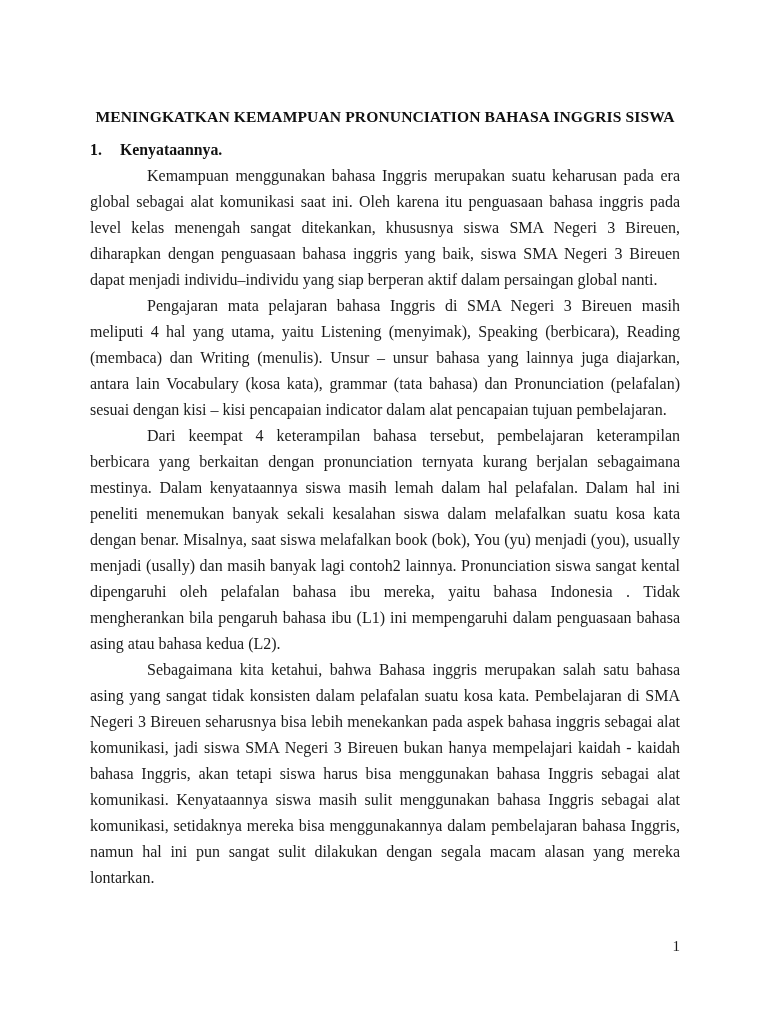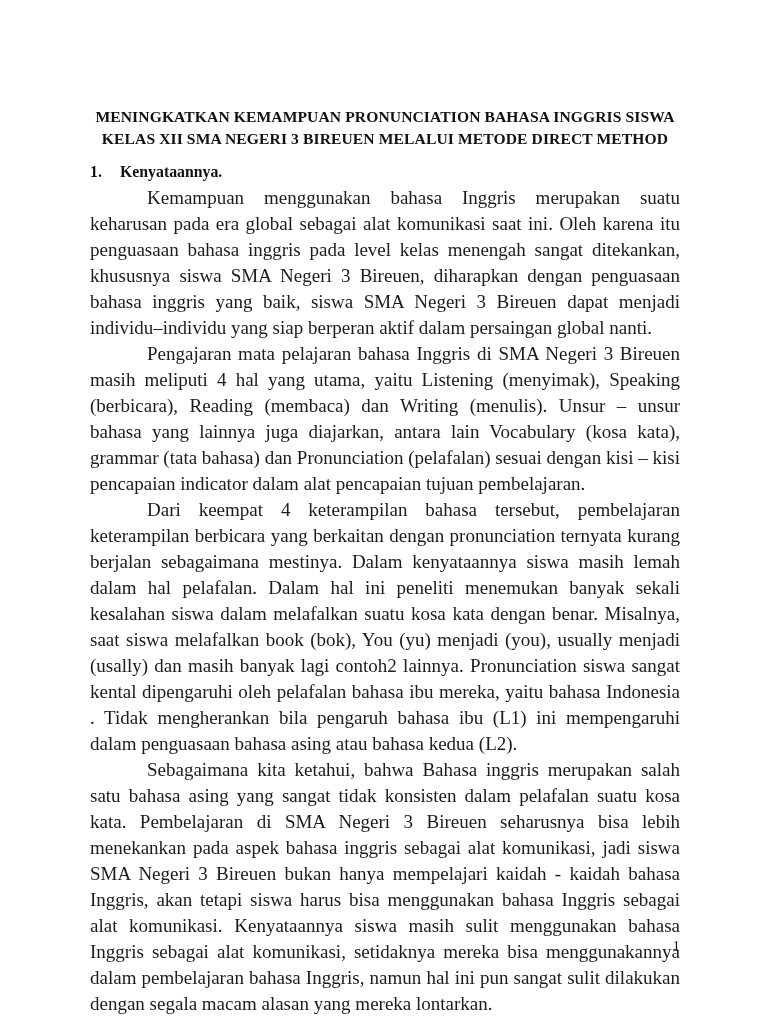--- a/index.html
+++ b/index.html
@@ -38,21 +38,21 @@
     line-height: 26px;
     margin-top: 9px;
     color: #111111;
   }
   .section-number {
     width: 30px;
     flex: 0 0 30px;
   }
   .body-text p {
     margin: 0;
-    font-size: 19px;
+    font-size: 16px;
     line-height: 26px;
     text-align: justify;
     text-indent: 57px;
     color: #1b1b1b;
   }
   .page-number {
     position: absolute;
     right: 88px;
     top: 938px;
     font-size: 15px;
@@ -60,21 +60,20 @@
   }
 </style>
 </head>
 <body>
 
 <div class="page">
   <div class="content">
 
     <div class="doc-title">
       <div>MENINGKATKAN KEMAMPUAN PRONUNCIATION BAHASA INGGRIS SISWA</div>
-      <div>KELAS XII SMA NEGERI 3 BIREUEN MELALUI METODE DIRECT METHOD</div>
     </div>
 
     <div class="section-heading">
       <span class="section-number">1.</span>
       <span>Kenyataannya.</span>
     </div>
 
     <div class="body-text">
       <p>Kemampuan menggunakan bahasa Inggris merupakan suatu keharusan pada era global sebagai alat komunikasi saat ini. Oleh karena itu penguasaan bahasa inggris pada level kelas menengah sangat ditekankan, khususnya siswa SMA Negeri 3 Bireuen, diharapkan dengan penguasaan bahasa inggris yang baik, siswa SMA Negeri 3 Bireuen dapat menjadi individu–individu yang siap berperan aktif dalam persaingan global nanti.</p>
       <p>Pengajaran mata pelajaran bahasa Inggris di SMA Negeri 3 Bireuen masih meliputi 4 hal yang utama, yaitu Listening (menyimak), Speaking (berbicara), Reading (membaca) dan Writing (menulis). Unsur – unsur bahasa yang lainnya juga diajarkan, antara lain Vocabulary (kosa kata), grammar (tata bahasa) dan Pronunciation (pelafalan) sesuai dengan kisi – kisi pencapaian indicator dalam alat pencapaian tujuan pembelajaran.</p>

